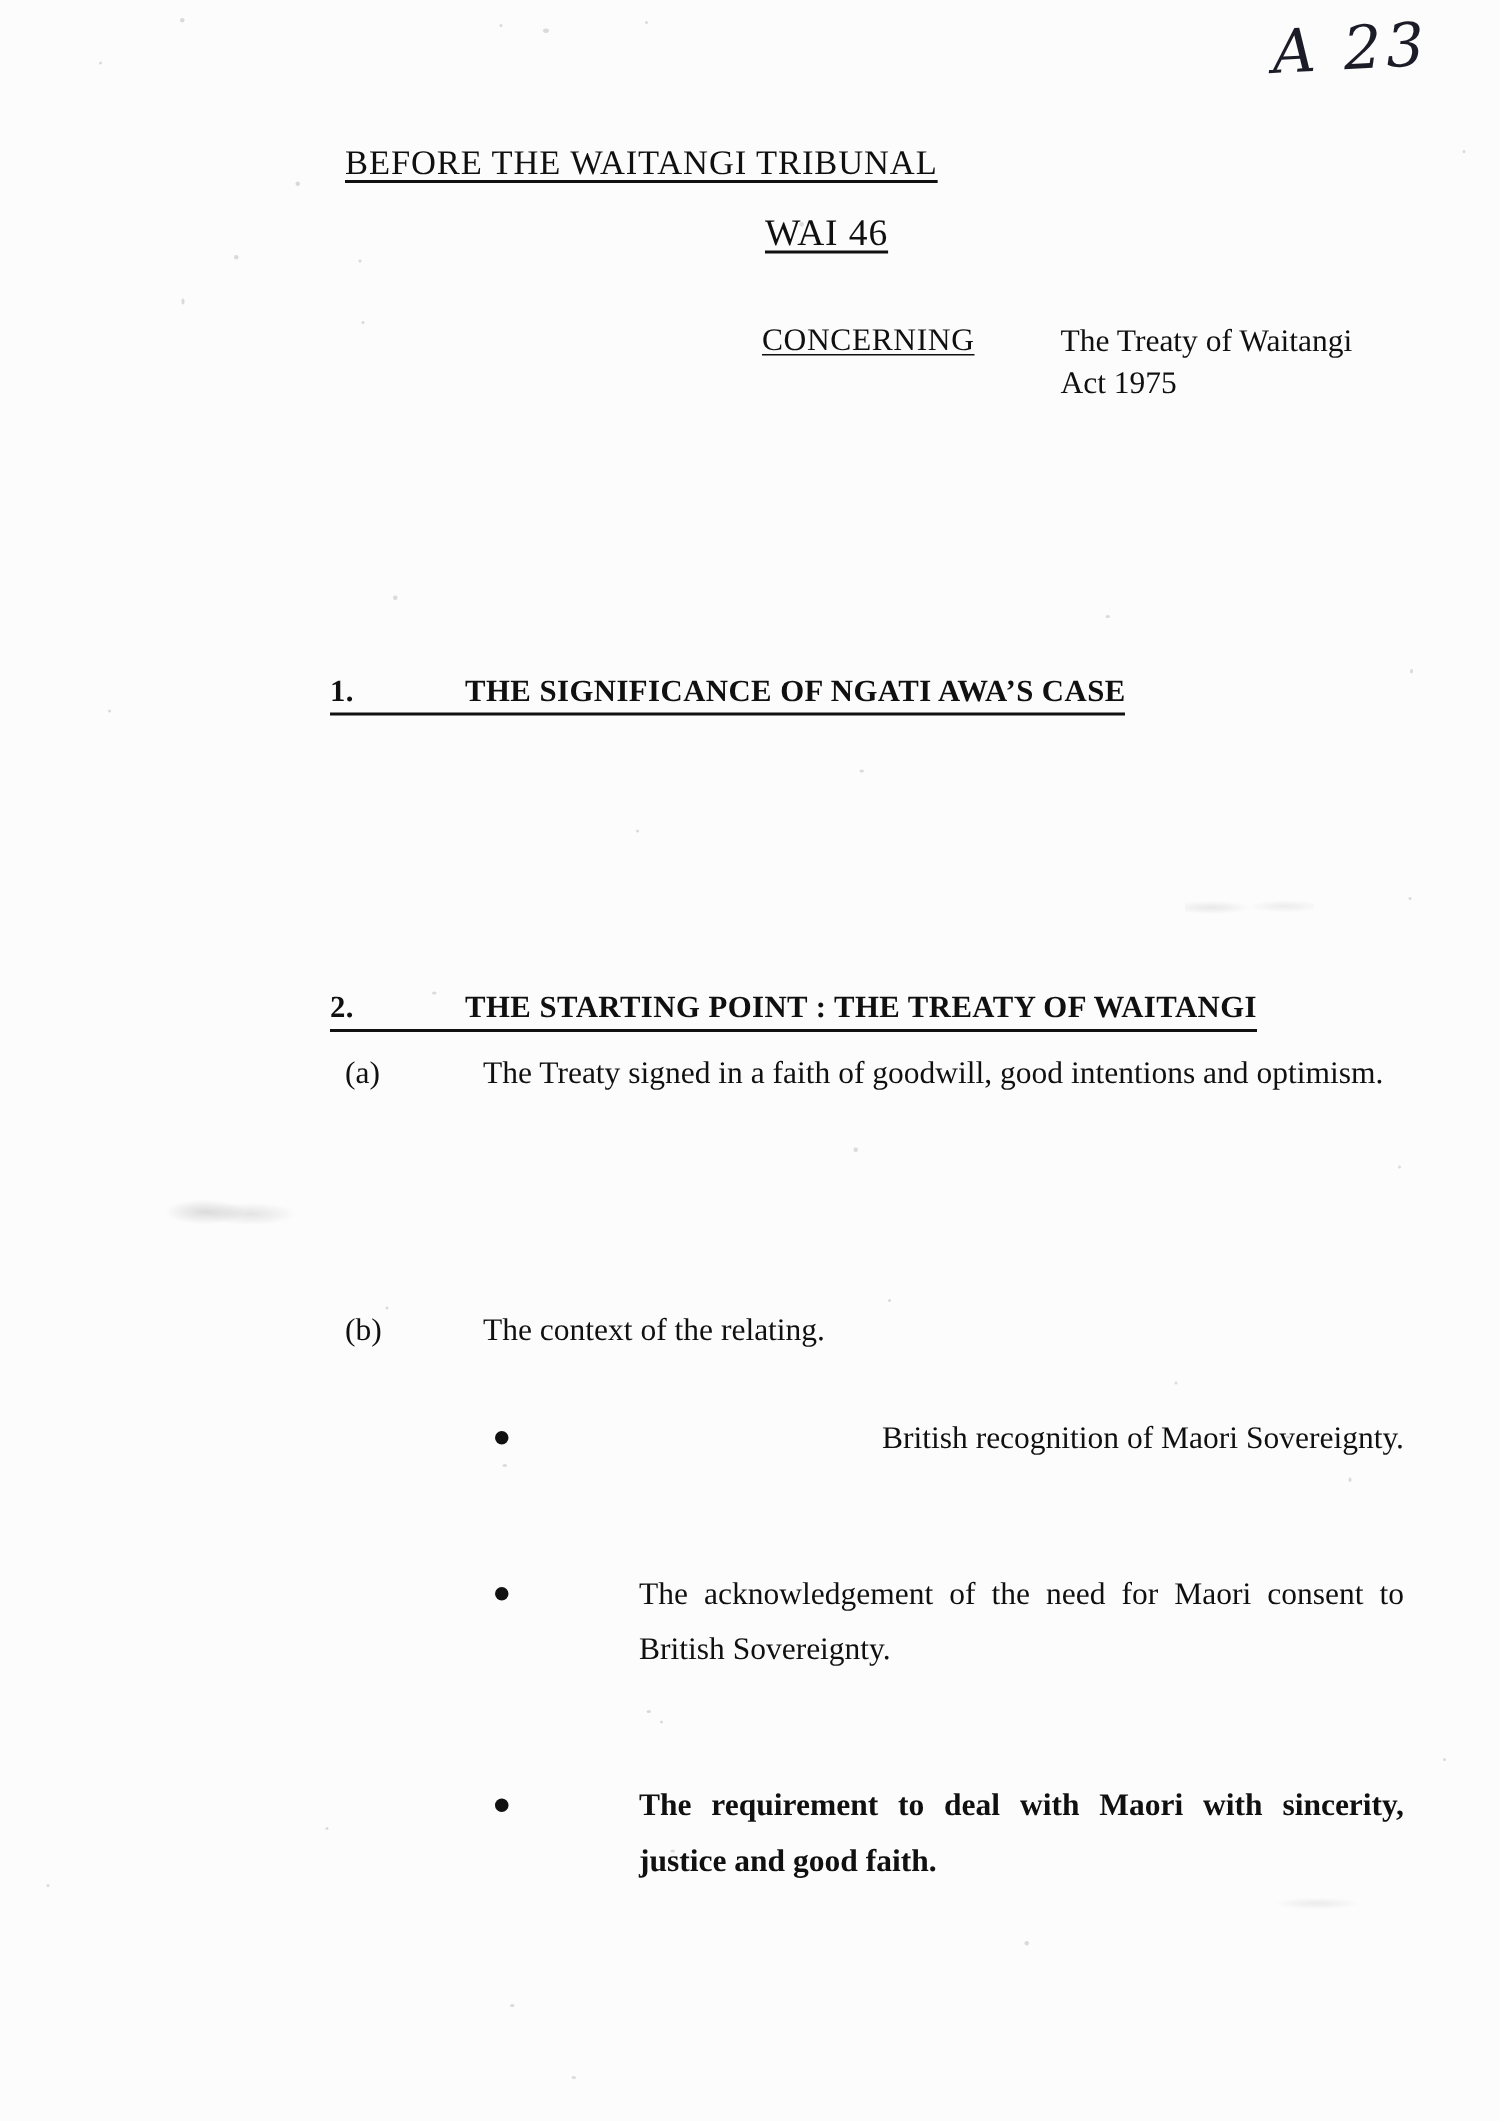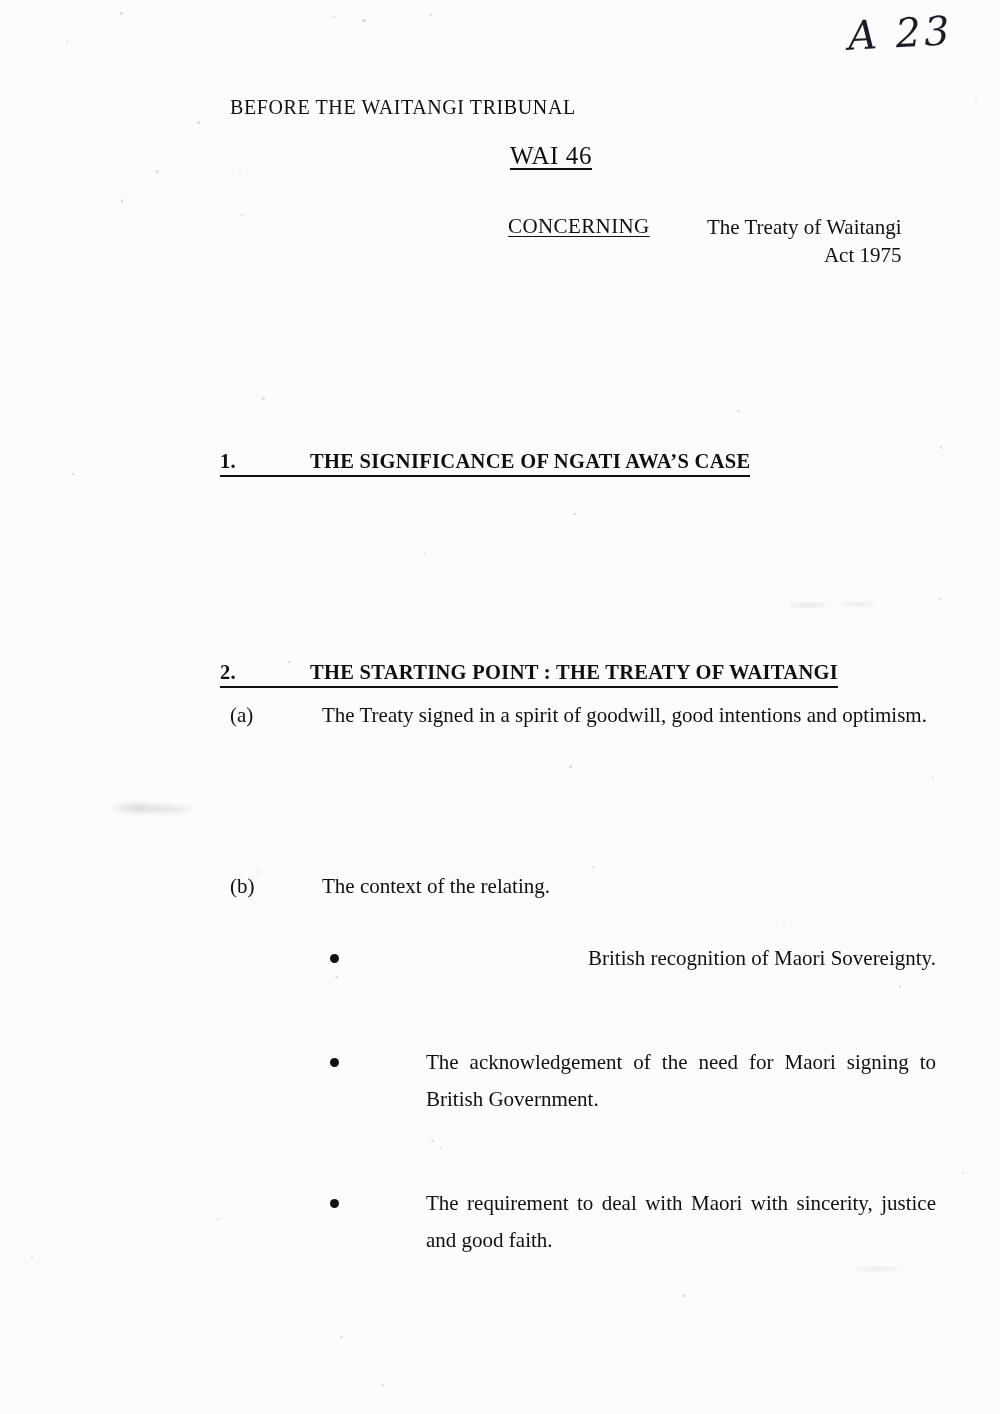--- a/index.html
+++ b/index.html
@@ -75,22 +75,23 @@
     letter-spacing: 3px;
     color: #1c1c28;
     transform: rotate(-3deg);
   }
 
   
   .doc-title {
     position: absolute;
     left: 230px;
     top: 96px;
-    font-size: 20px;
+    font-size: 23px;
     letter-spacing: 0.6px;
+    text-decoration: underline;
     text-underline-offset: 4px;
     text-decoration-thickness: 1.6px;
     white-space: nowrap;
   }
   .wai-number {
     position: absolute;
     left: 510px;
     top: 142px;
     font-size: 25px;
     letter-spacing: 0.6px;
@@ -123,21 +124,20 @@
     text-decoration: underline;
     text-underline-offset: 3px;
     text-decoration-thickness: 1.4px;
     text-align: right;
   }
   .party-label.spaced span { letter-spacing: 3.5px; }
   .party-value {
     font-size: 21px;
     line-height: 27.5px;
     max-width: 225px;
-    text-align: right;
   }
   .party-value u {
     text-decoration: underline;
     text-underline-offset: 3px;
     text-decoration-thickness: 1.4px;
   }
 
   
   .section {
     position: absolute;
@@ -297,36 +297,36 @@
   </div>
 
   <div class="section" style="top:661px;">
     <div class="section-heading">
       <span class="num">2.</span><span>THE STARTING POINT :  THE TREATY OF WAITANGI</span>
     </div>
   </div>
 
   <div class="item" style="top:697px;">
     <div class="item-marker">(a)</div>
-    <div class="item-text">The Treaty signed in a spirit of goodwill, good intentions and optimism.</div>
+    <div class="item-text">The Treaty signed in a faith of goodwill, good intentions and optimism.</div>
   </div>
 
   <div class="item" style="top:868px;">
     <div class="item-marker">(b)</div>
     <div class="item-text nojustify">The context of the relating.</div>
   </div>
 
   <div class="bullet-row" style="top:940px;">
     <div class="bullet-dot"><i></i></div>
     <div class="bullet-text nojustify">British recognition of Maori Sovereignty.</div>
   </div>
 
   <div class="bullet-row" style="top:1044px;">
     <div class="bullet-dot"><i></i></div>
-    <div class="bullet-text">The acknowledgement of the need for Maori signing to British Government.</div>
-  </div>
-
-  <div class="bullet-row" style="top:1185px;">
+    <div class="bullet-text">The acknowledgement of the need for Maori consent to British Sovereignty.</div>
+  </div>
+
+  <div class="bullet-row" style="top:1185px;font-weight:bold;">
     <div class="bullet-dot"><i></i></div>
     <div class="bullet-text">The requirement to deal with Maori with sincerity, justice and good faith.</div>
   </div>
 
 </div>
 
 </body></html>

